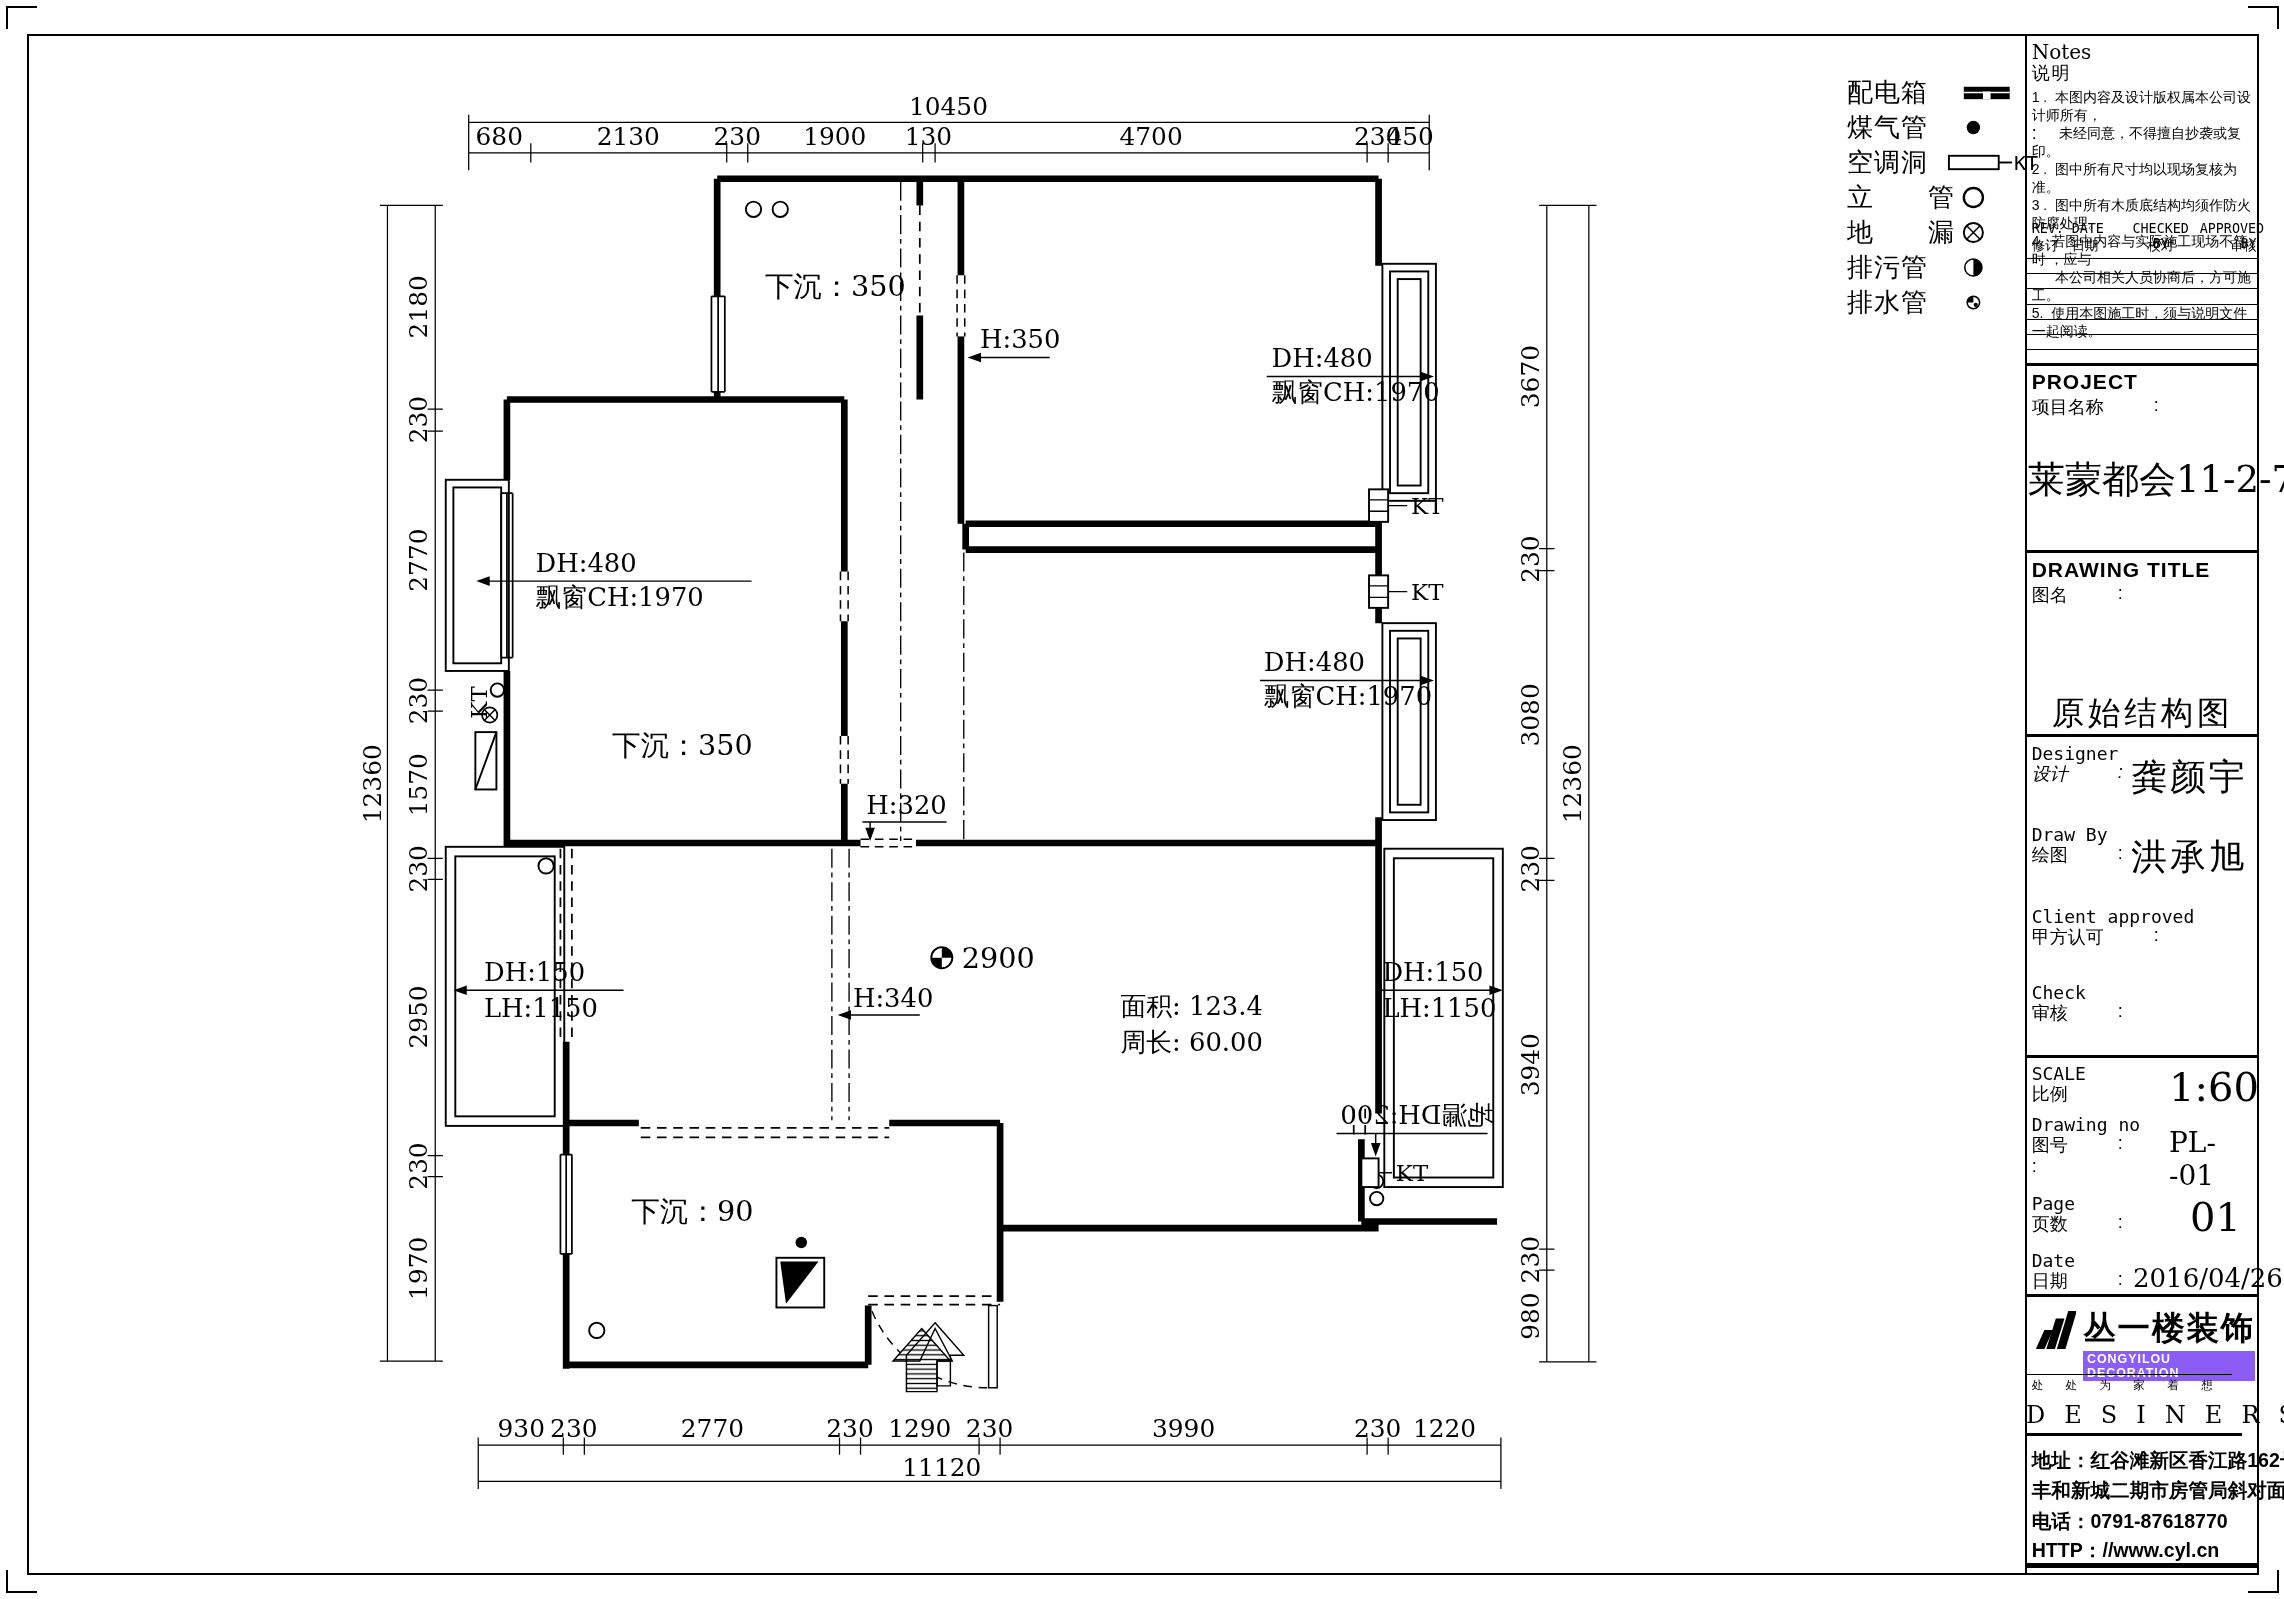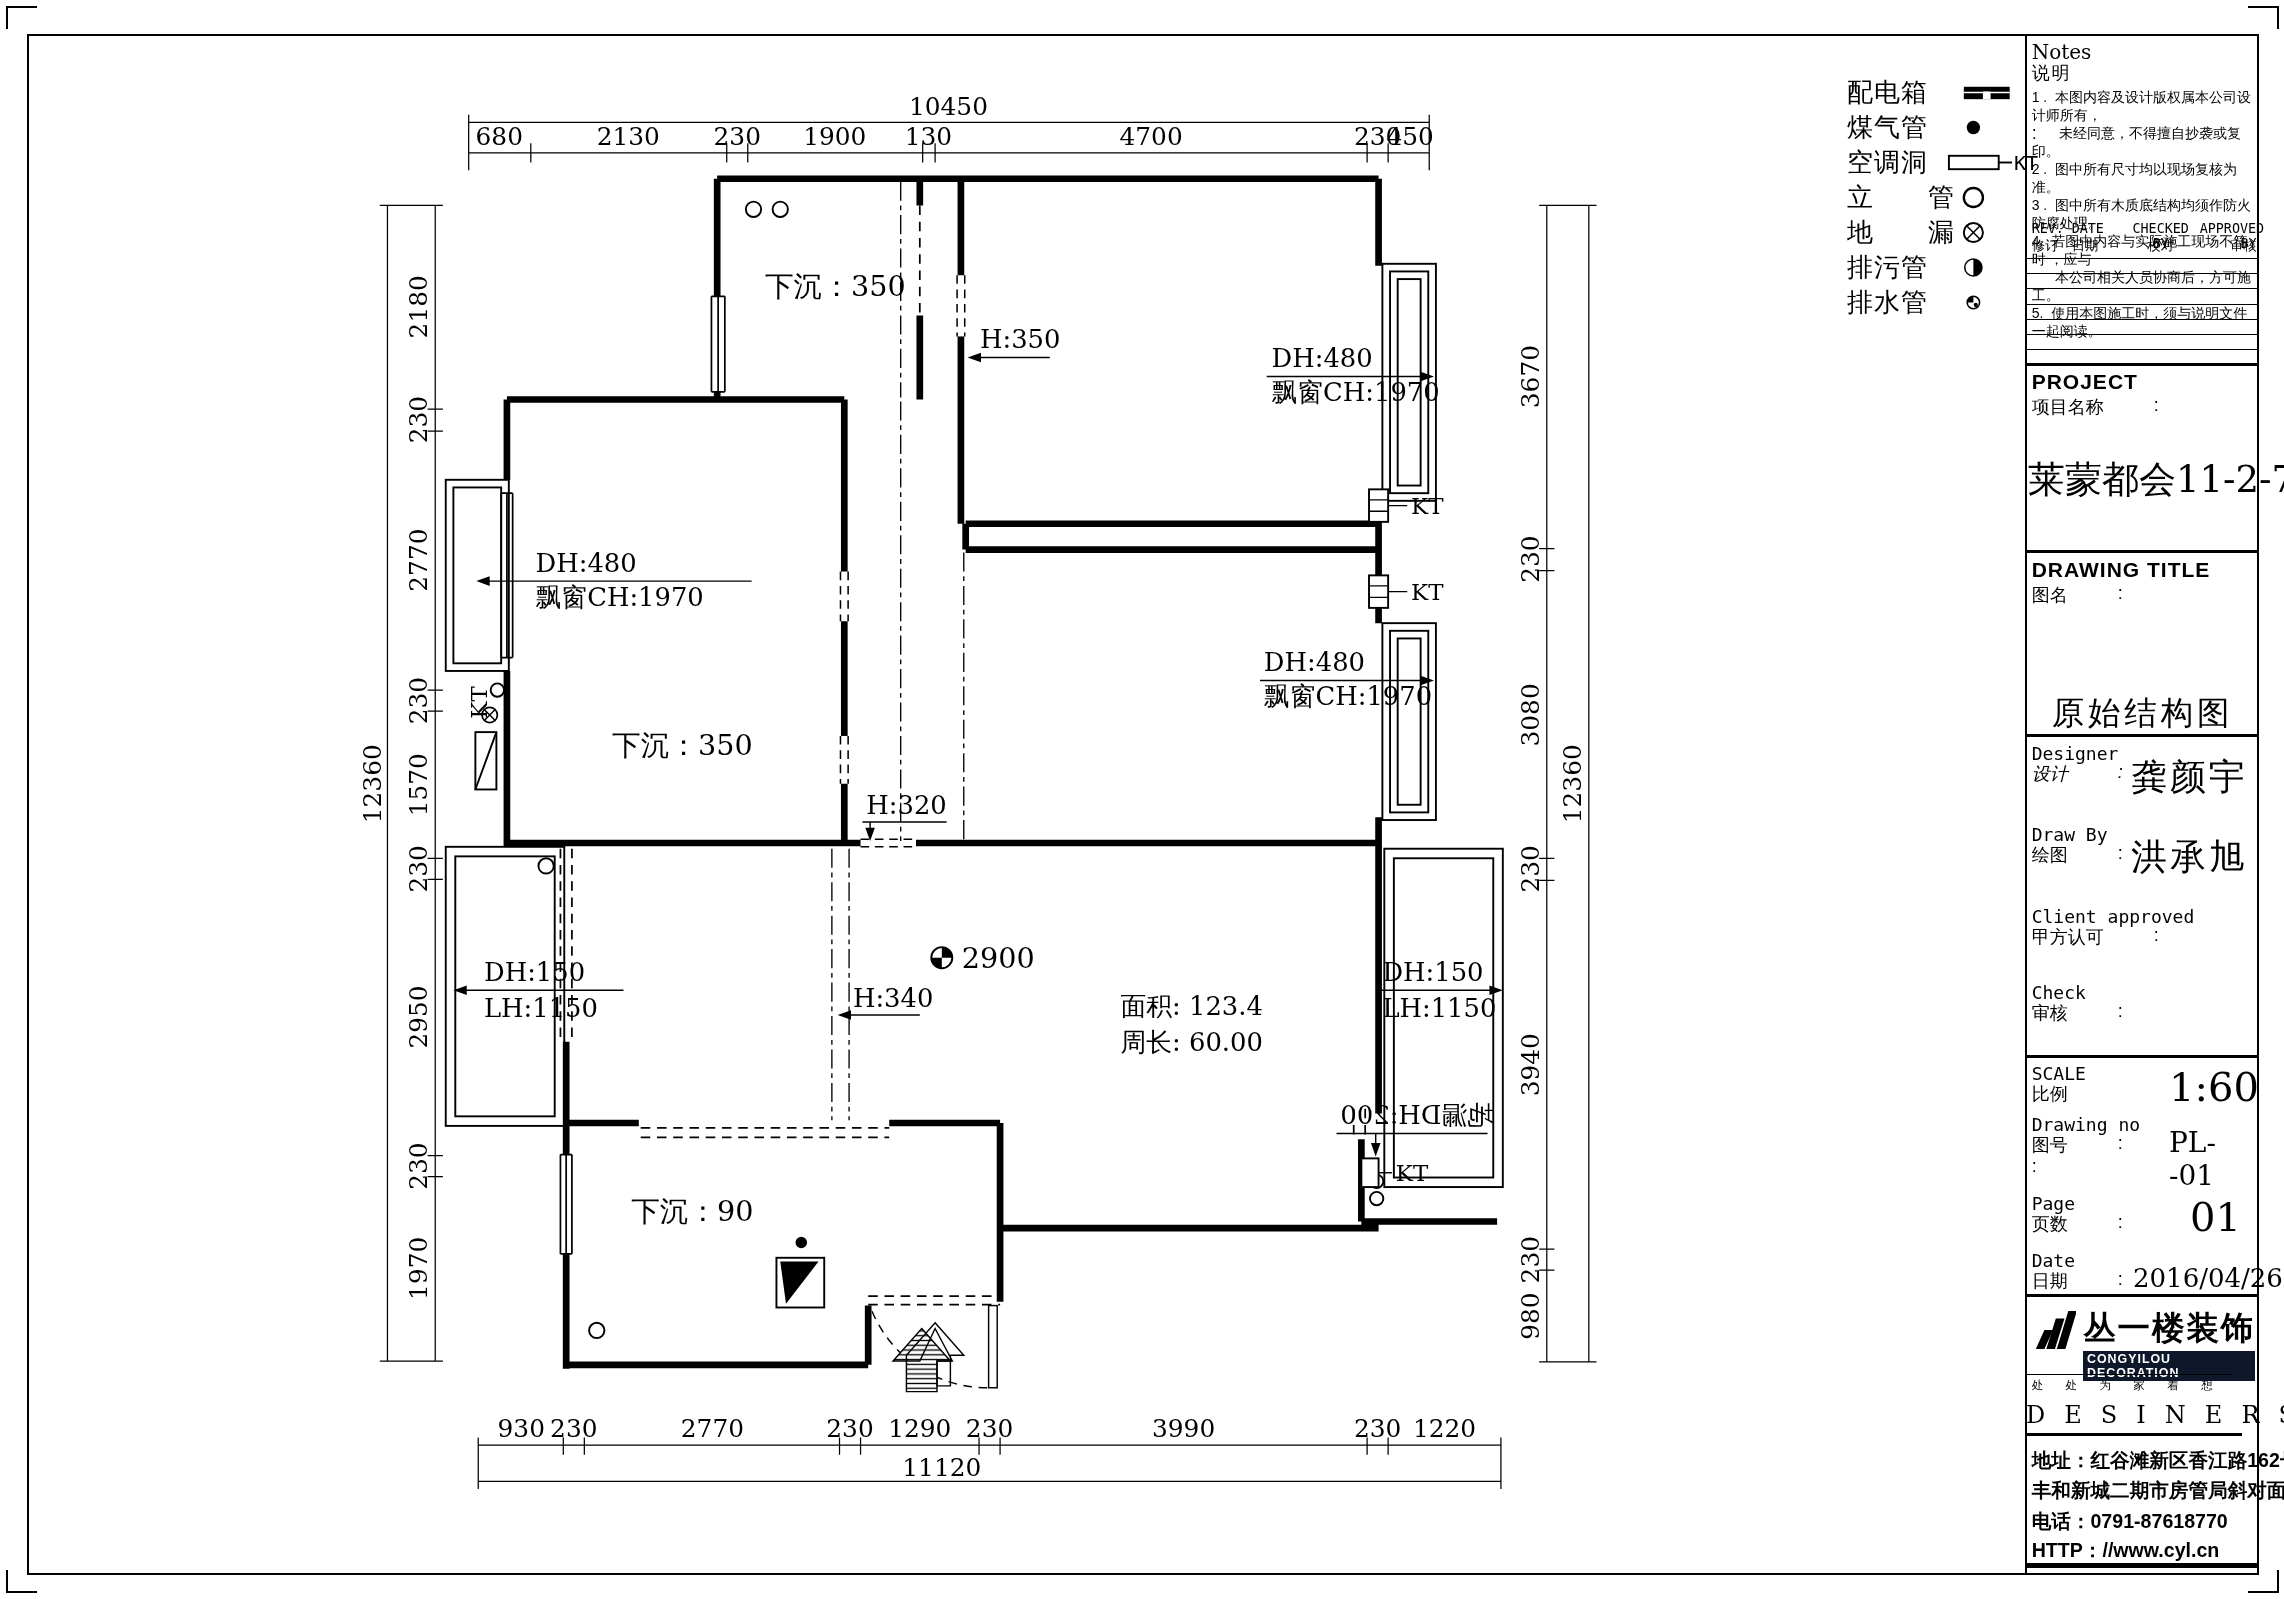--- a/index.html
+++ b/index.html
@@ -33,21 +33,21 @@
   .rev-row span{flex:0 0 auto;}
   .rc1{width:40px;}.rc2{width:50px;}.rc3{width:78px;text-align:center;}.rc4{width:57px;text-align:right;}
   .rev-zh{font-size:13.4px;}
   .blklabel{font-weight:bold;font-size:21px;letter-spacing:1px;font-family:"Liberation Sans",sans-serif;}
   .smlabel{font-family:"DejaVu Sans Mono",monospace;font-size:18px;}
   .zrow{display:flex;gap:50px;font-size:18px;}
   .serifval{font-family:"DejaVu Serif",serif;}
   .pname{font-size:37px;white-space:nowrap;}
   .dtitle{font-size:32.5px;letter-spacing:3.8px;text-align:center;}
   .bigname{font-size:36px;letter-spacing:2.9px;}
-  .logo-strip{background:#0f172a;color:#fff;font-weight:bold;font-size:12.4px;letter-spacing:1px;
+  .logo-strip{background:#8b5cf6;color:#fff;font-weight:bold;font-size:12.4px;letter-spacing:1px;
               padding:1px 3.8px;display:inline-block;}
   .tagline{font-size:11.5px;letter-spacing:9.6px;white-space:nowrap;}
   .desiners{font-family:"DejaVu Serif",serif;font-size:24px;letter-spacing:5.7px;white-space:nowrap;}
   .addr{font-weight:bold;font-size:19.6px;white-space:nowrap;}
 </style>
 </head>
 <body>
 
 <div class="sheet">
   <div class="cmark tl"></div>

